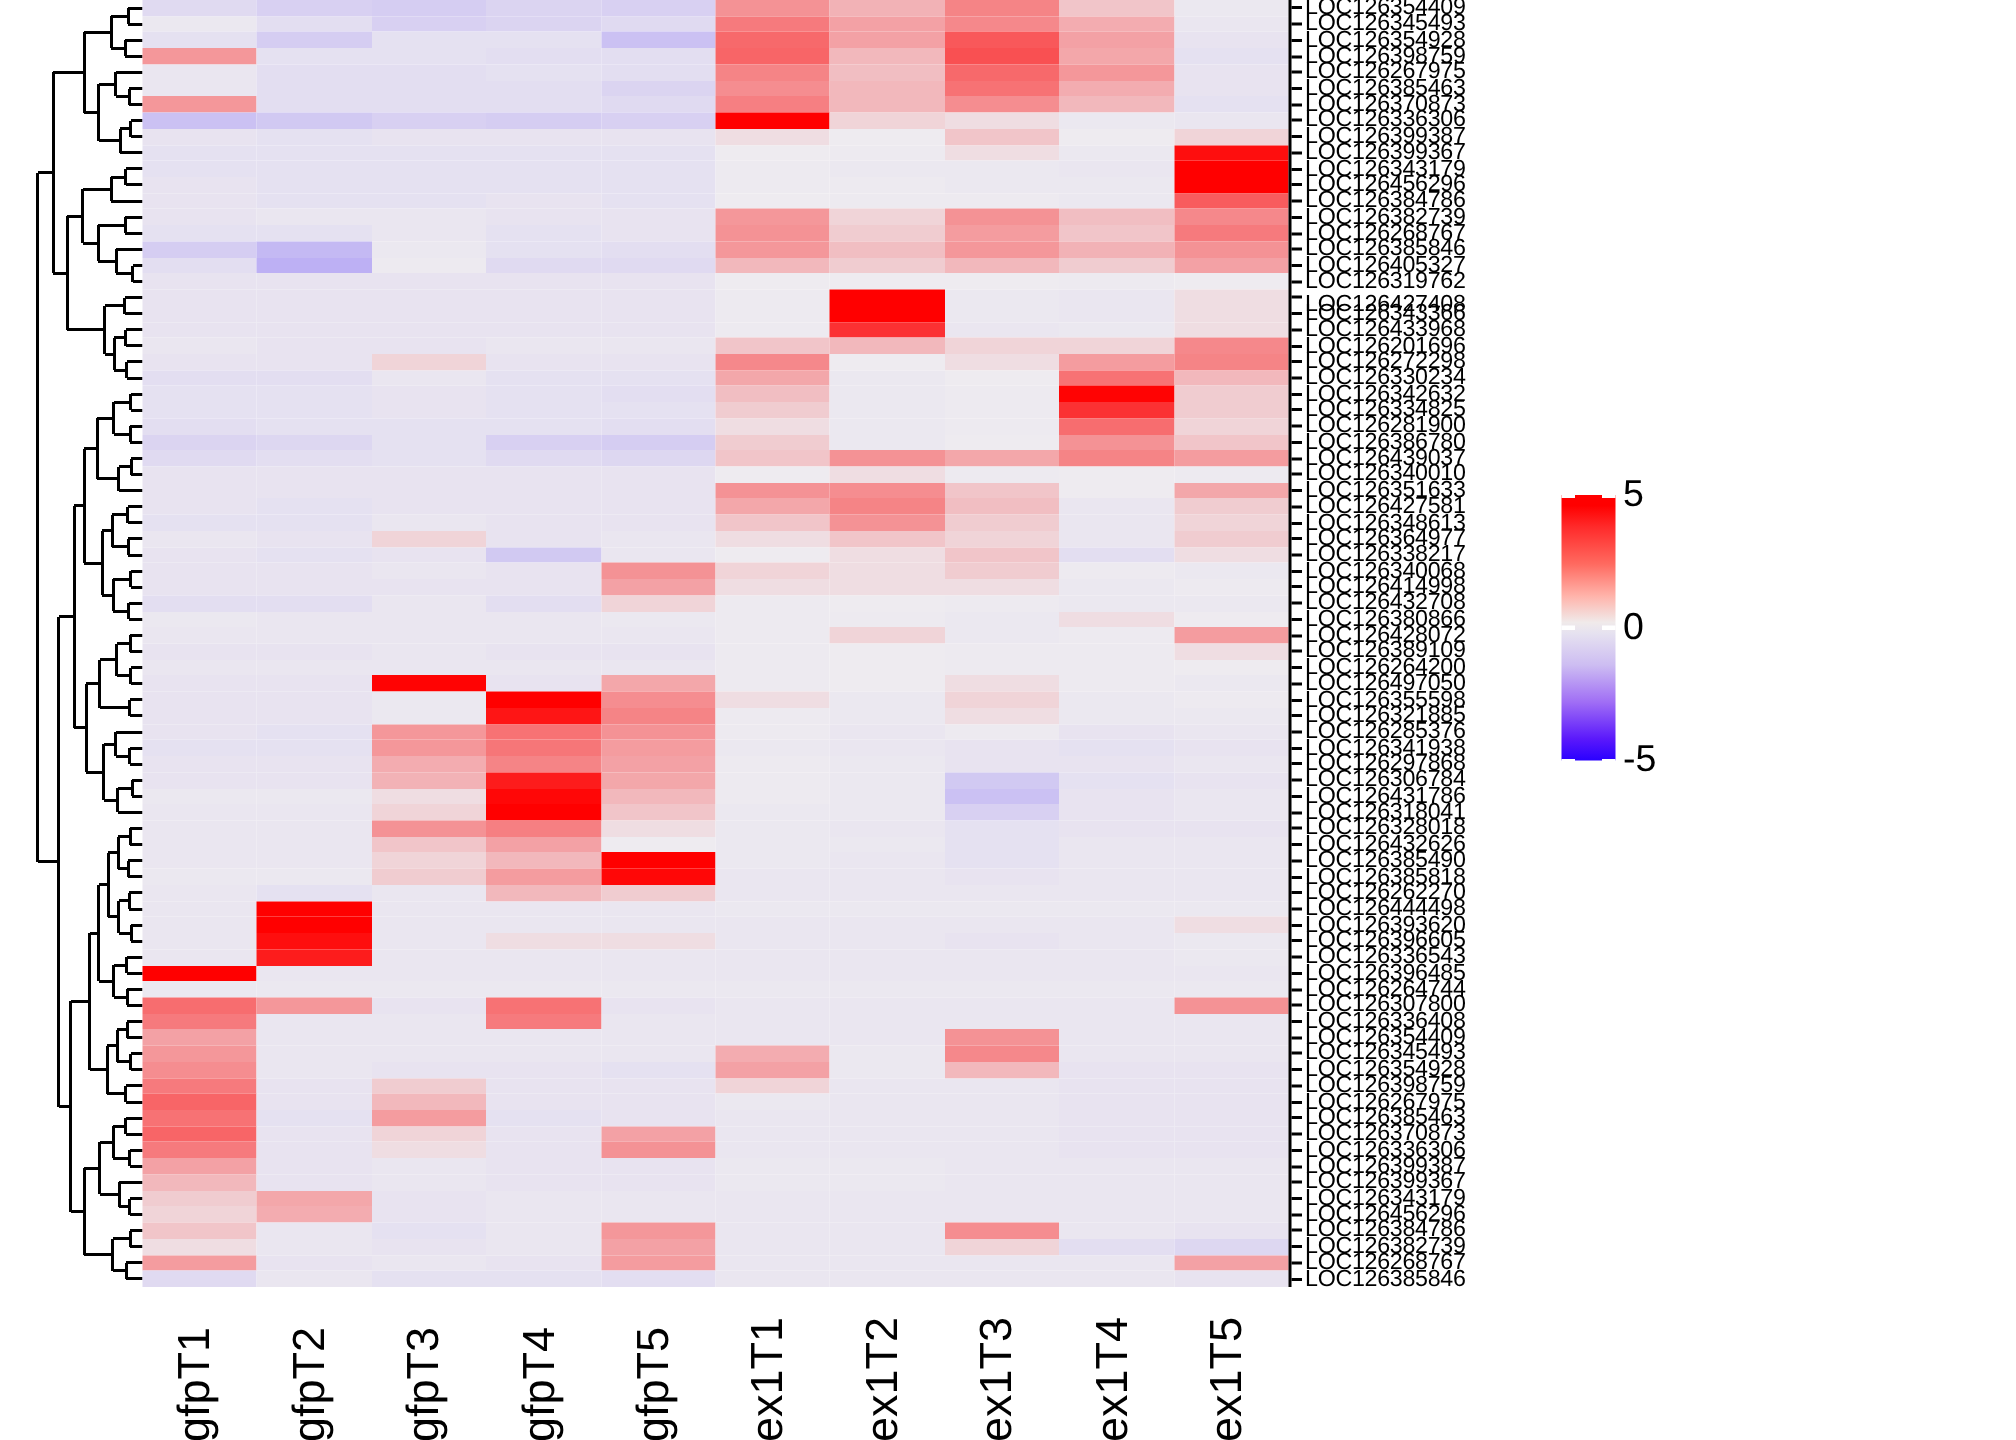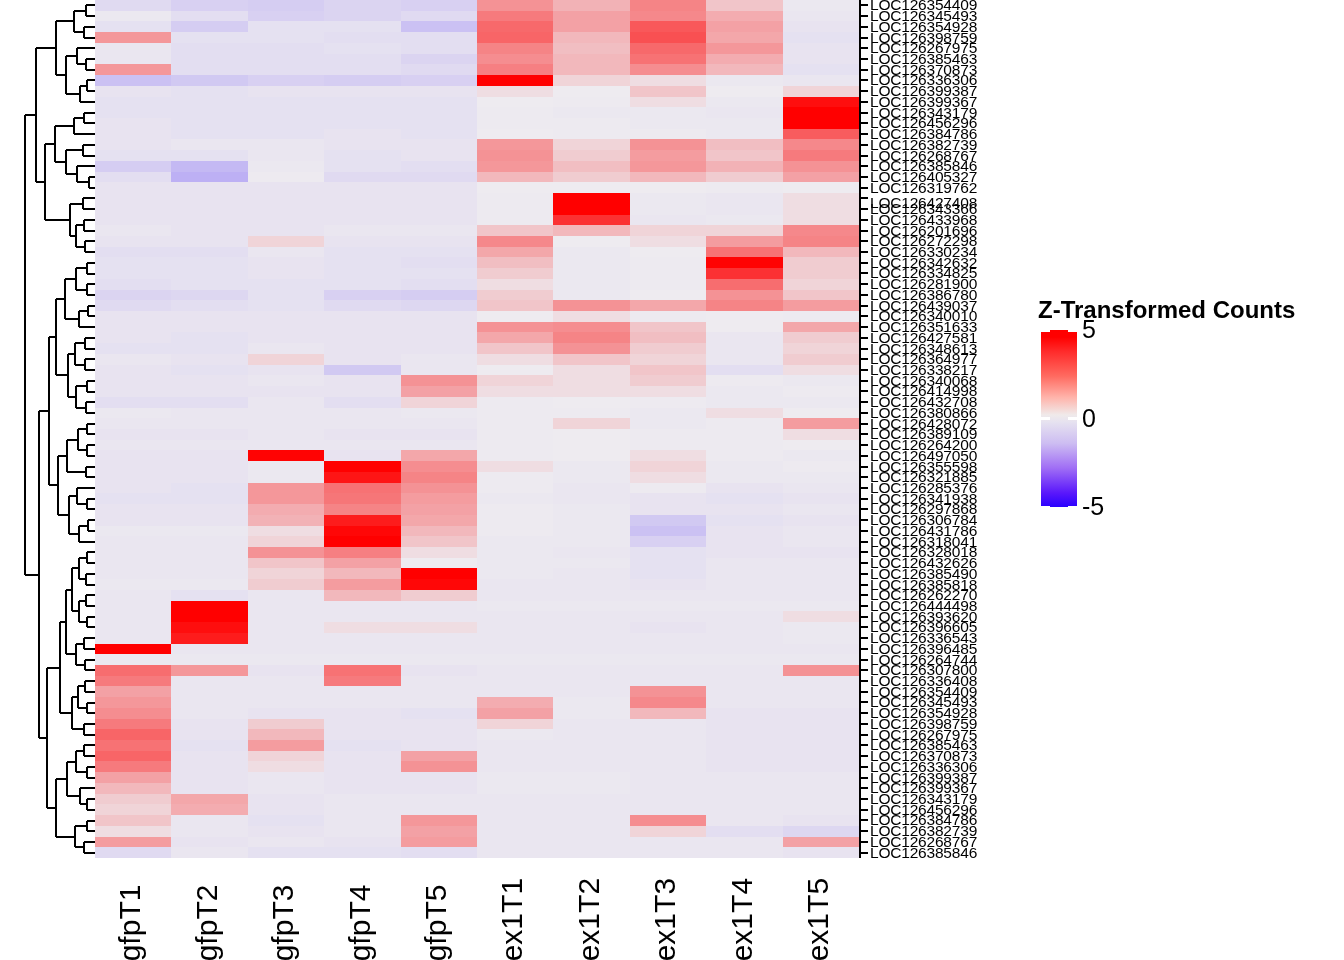--- a/index.html
+++ b/index.html
@@ -1111,21 +1111,20 @@
       <div class="clabel" style="left: 279.624px;">ggfpT4</div>
       <div class="clabel" style="left: 356.024px;">ggfpT5</div>
       <div class="clabel" style="left: 432.424px;">hex1T1</div>
       <div class="clabel" style="left: 508.824px;">hex1T2</div>
       <div class="clabel" style="left: 585.224px;">hex1T3</div>
       <div class="clabel" style="left: 661.624px;">hex1T4</div>
       <div class="clabel" style="left: 738.024px;">hex1T5</div>
     </div>
 
   <div id="legend">
-    <div id="legend-title">Z-Transformed Counts</div>
     <div id="legend-bar"></div>
   <div class="legend-tickmark" style="top: 32.5px;">
         <span class="lt-l"></span>
         <span class="lt-r"></span>
       </div>
       <div class="legend-label" style="top: 21px;">5</div>
       <div class="legend-tickmark" style="top: 121px;">
         <span class="lt-l"></span>
         <span class="lt-r"></span>
       </div>

